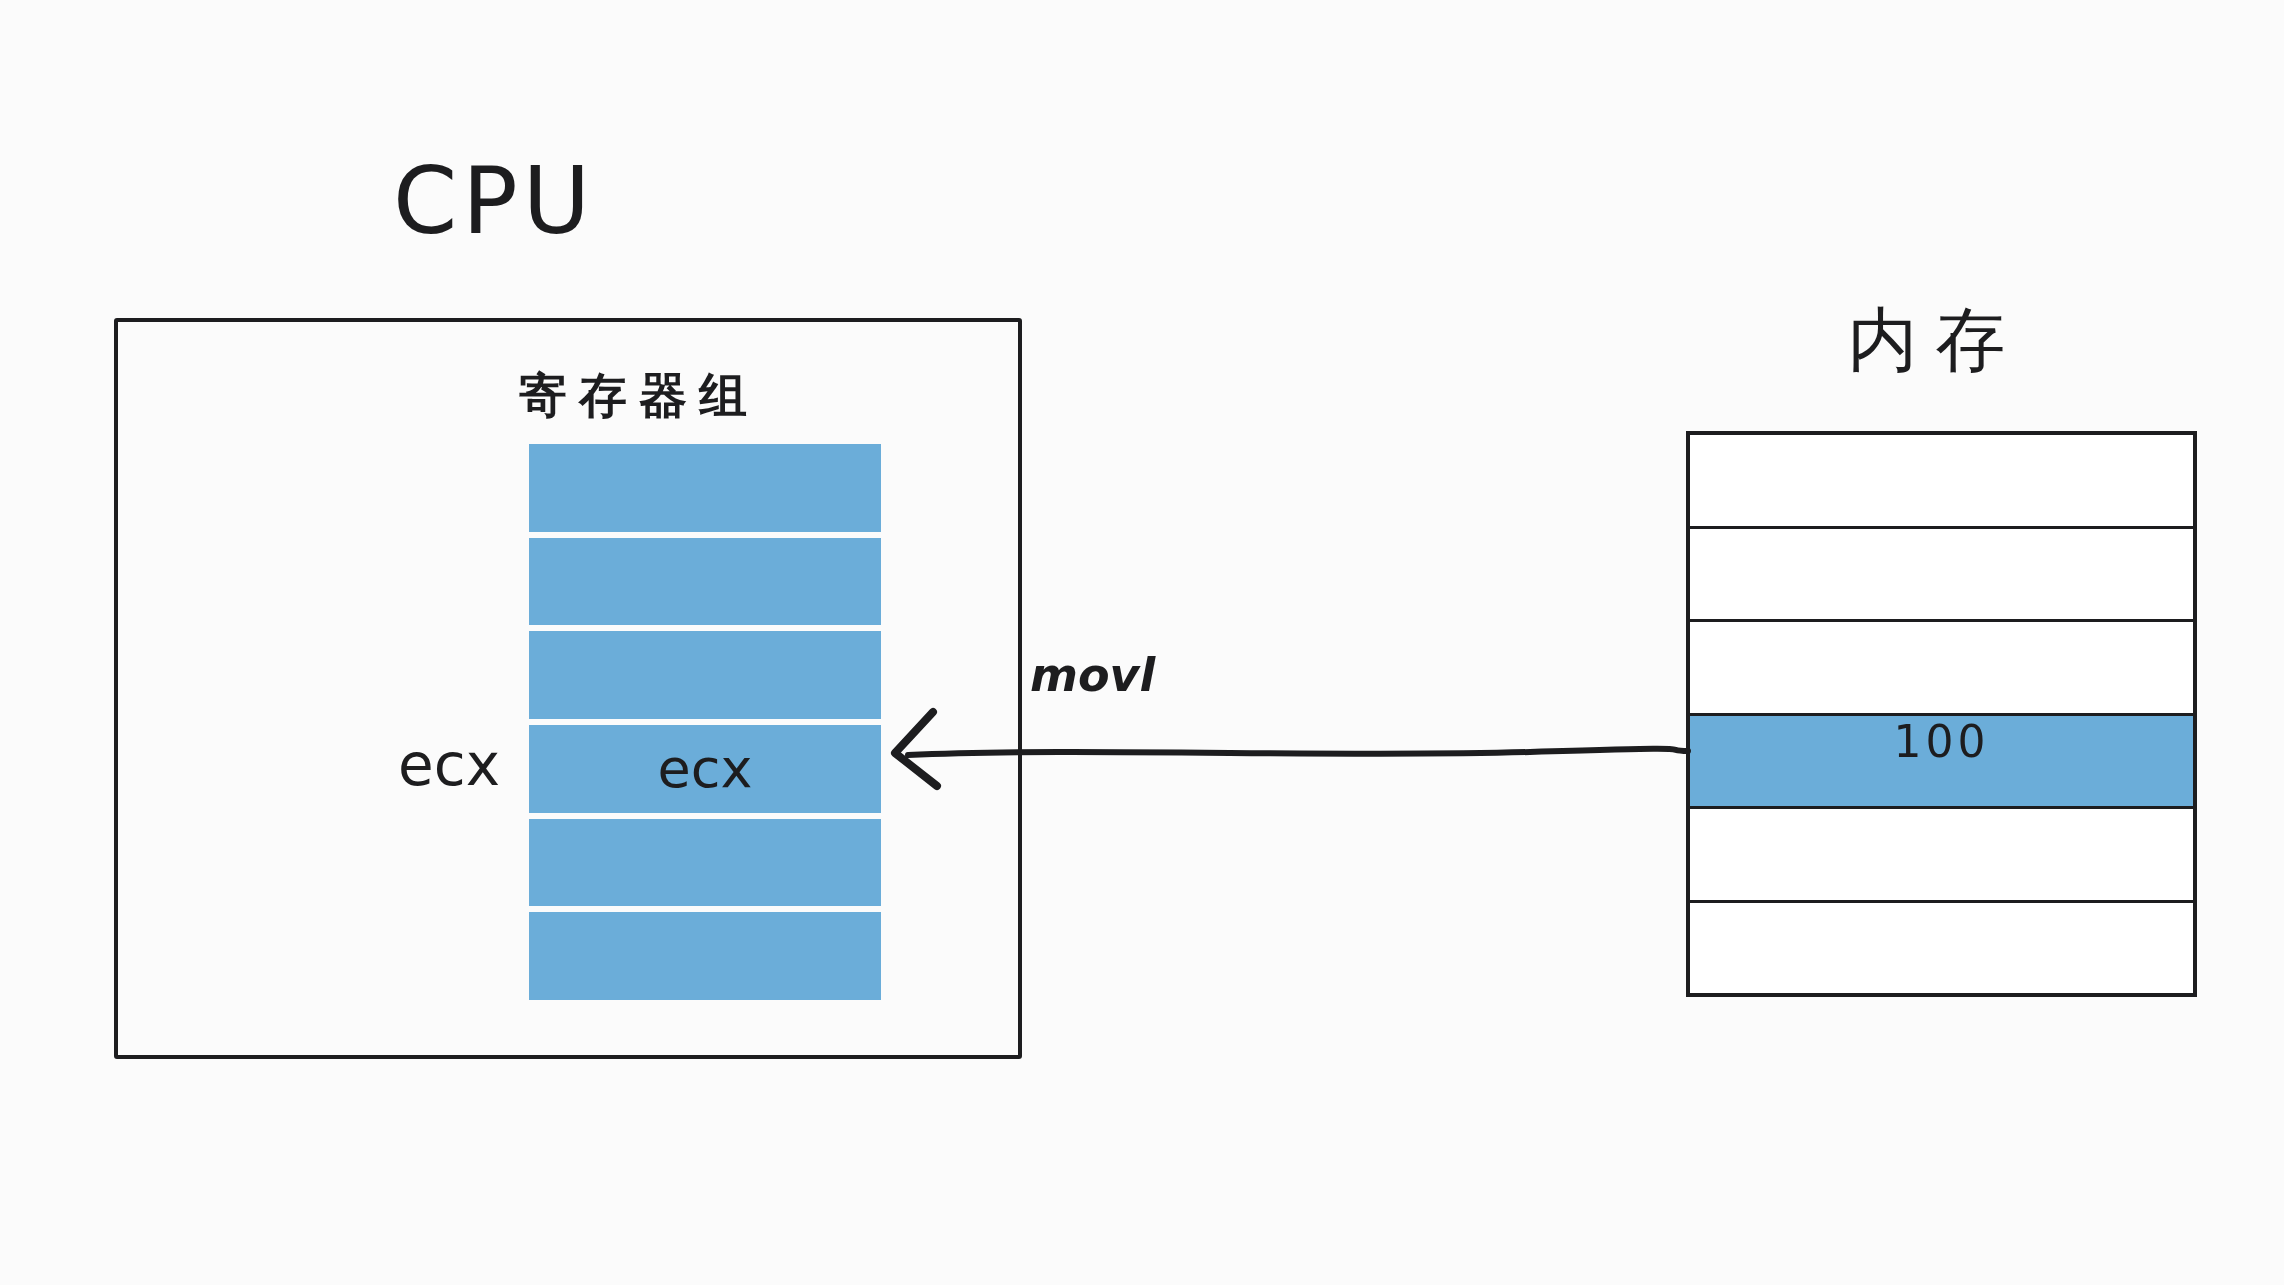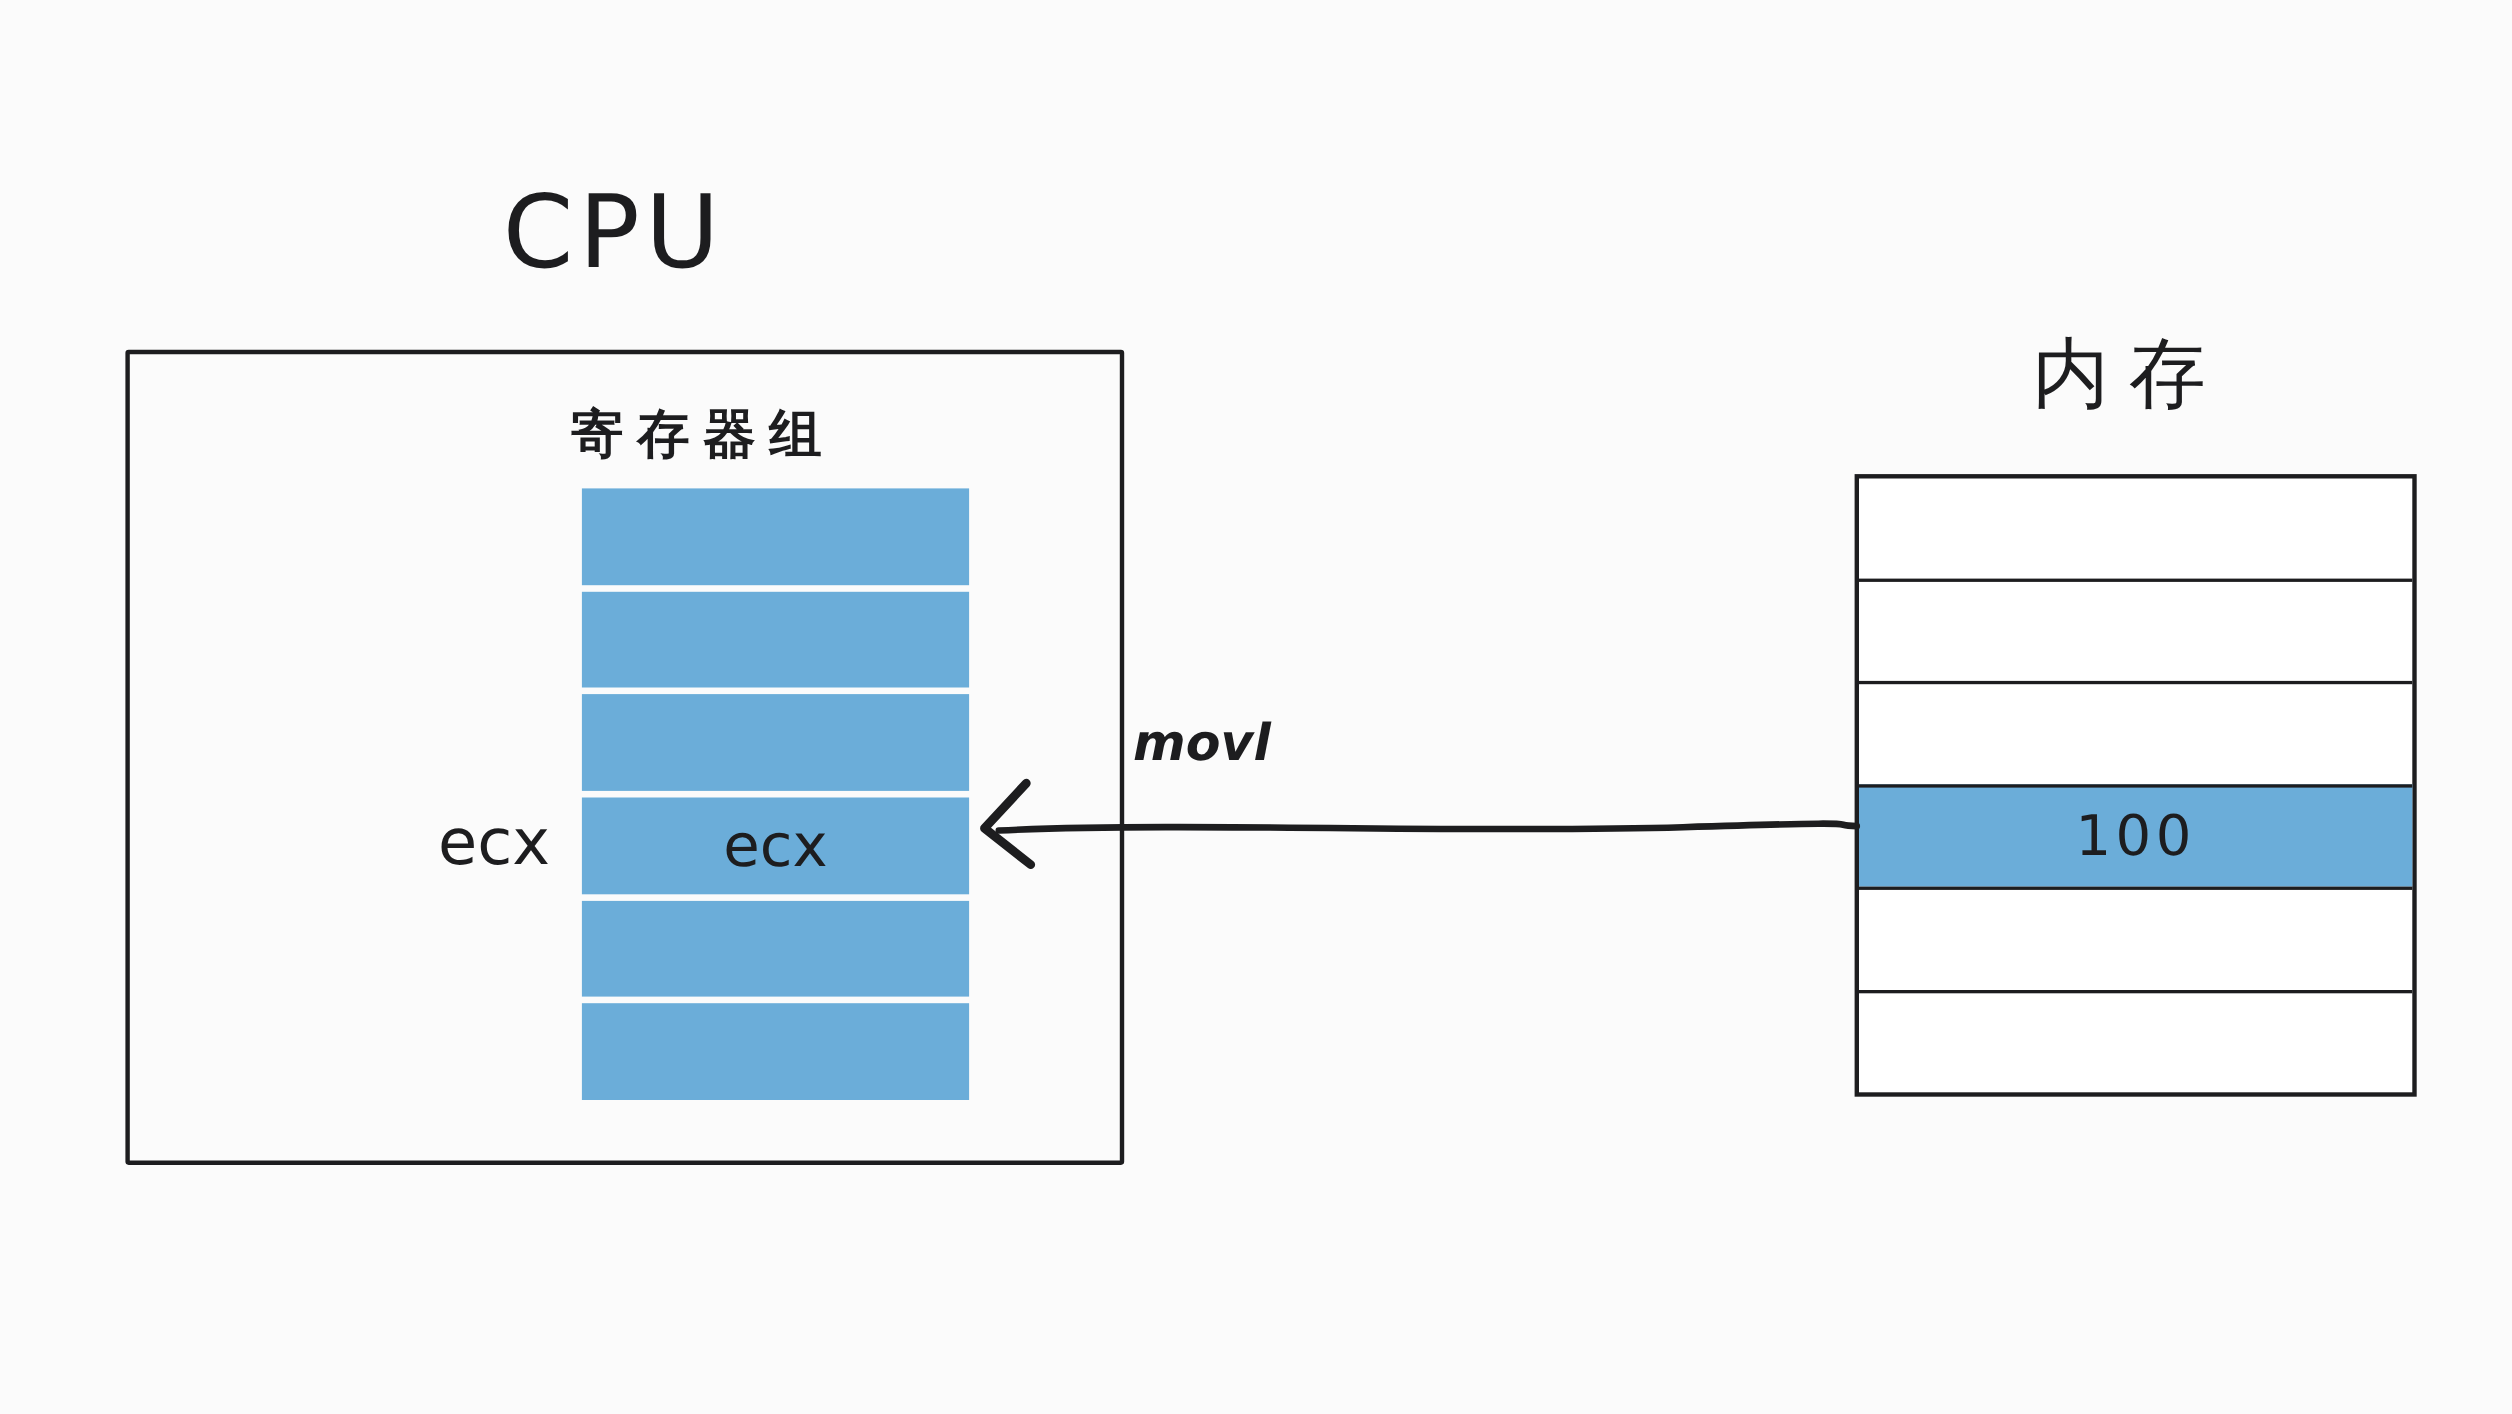--- a/index.html
+++ b/index.html
@@ -14,26 +14,24 @@
     background: var(--background, #fbfbfb);
     font-family: "DejaVu Sans", "Liberation Sans", sans-serif;
     color: var(--ink_black, #1d1d1f);
     overflow: hidden;
   }
 
   
   .cpu-title {
     position: absolute;
     left: 393px; top: 156px; width: 330px;
-    text-align: center;
     font-size: 92px;
     line-height: 1;
     letter-spacing: 5px;
     font-weight: 500;
-    margin-top: 10px;
   }
   .cpu-box {
     position: absolute;
     left: 114px; top: 318px;
     width: 908px; height: 741px;
     box-sizing: border-box;
     border: 4px solid var(--ink_black, #1d1d1f);
     border-radius: 3px;
   }
   .reg-group-label {
@@ -92,23 +90,23 @@
     flex-direction: column;
     background: #ffffff;
   }
   .mem-row { flex: 1; }
   .mem-row + .mem-row {
     border-top: 3px solid var(--ink_black, #1d1d1f);
   }
   .mem-row.sel {
     background: var(--highlight_blue, #6badd9);
     display: flex;
-    align-items: center;
+    align-items: flex-start;
     justify-content: center;
-    font-size: 51px;
+    font-size: 44px;
     letter-spacing: 4px;
   }
 
   
   .arrow-svg {
     position: absolute;
     left: 0; top: 0;
     pointer-events: none;
   }
   .instruction {

